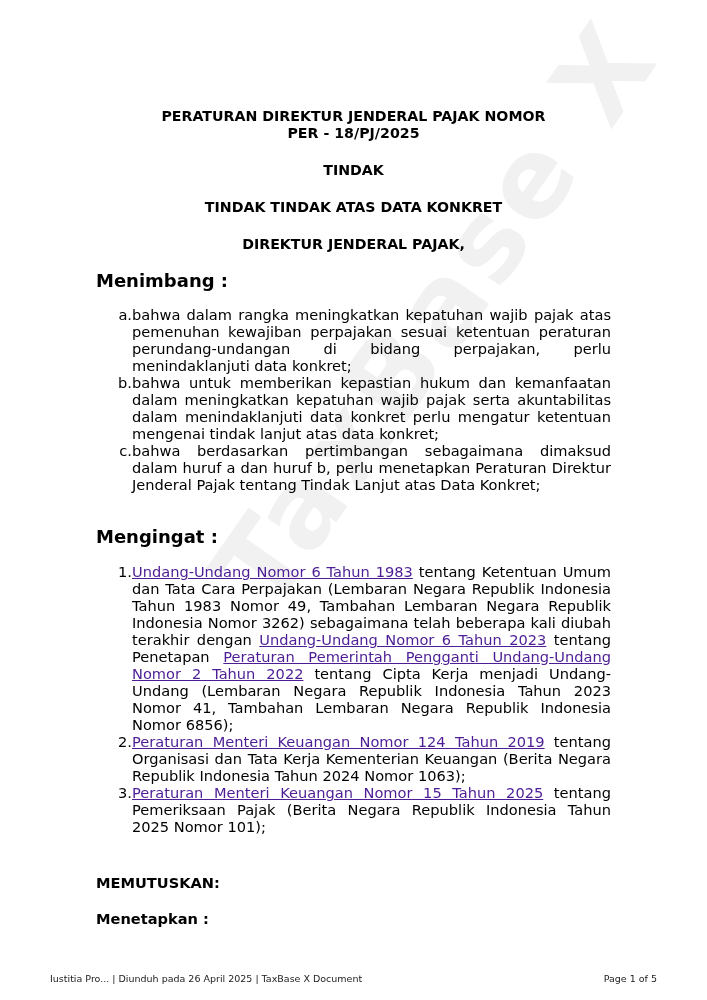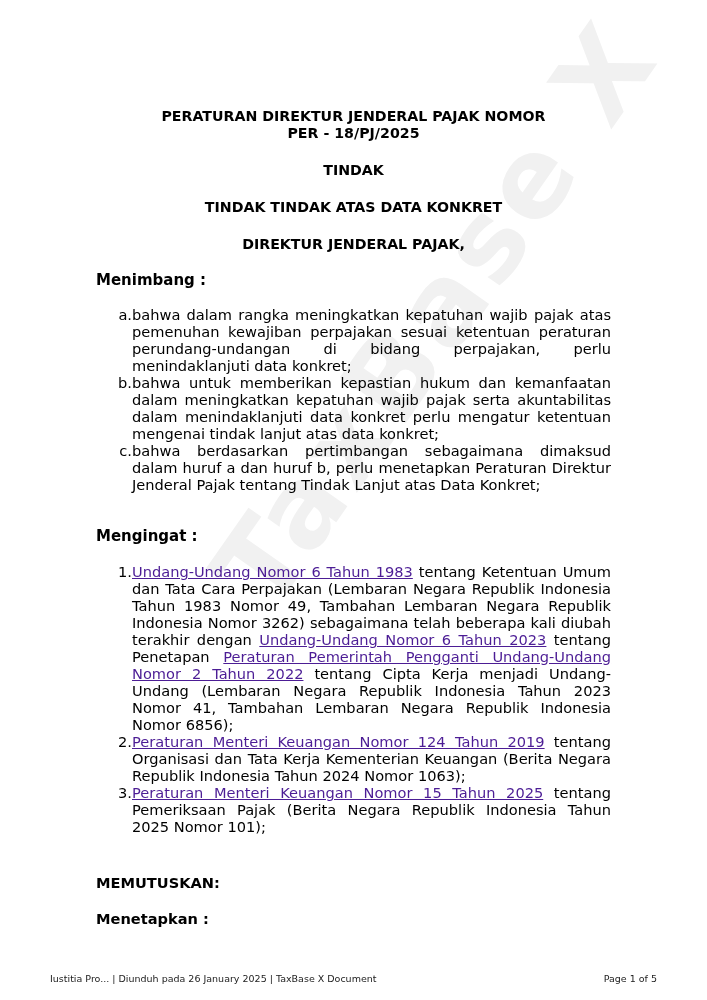--- a/index.html
+++ b/index.html
@@ -9,21 +9,21 @@
                transform-origin: center; font-size: 110px; font-weight: bold;
                color: #f1f1f1; white-space: nowrap; z-index: 0; letter-spacing: 6px;
                font-family: "DejaVu Sans", sans-serif; }
   .content { position: absolute; left: 96px; top: 108px; width: 515px; z-index: 1;
              font-size: 14.6px; line-height: 17px; }
   .center { text-align: center; font-weight: bold; font-size: 14.2px; }
   .title { margin: 0; line-height: 17px; }
   .tentang { margin-top: 20px; }
   .subject { margin-top: 20px; }
   .director { margin-top: 20px; }
-  .section-head { font-weight: bold; font-size: 15px; margin-top: 19px; }
+  .section-head { font-weight: bold; font-size: 18px; margin-top: 19px; }
   ol { margin: 0; padding: 0; list-style: none; }
   li { display: flex; text-align: justify; }
   .marker { width: 36px; flex: 0 0 36px; text-align: right; padding-right: 0px; box-sizing: border-box; }
   .item-text { flex: 1; text-align: justify; padding-left: 0px; }
   .list-a { margin-top: 17px; }
   .list-1 { margin-top: 18px; }
   a { color: #4c1d95; text-decoration: underline; }
   .mengingat { margin-top: 35px; }
   .memutuskan { margin-top: 39px; text-align: left; font-weight: bold; }
   .menetapkan { margin-top: 19px; font-weight: bold; }
@@ -74,15 +74,15 @@
       <span class="marker">3.</span>
       <span class="item-text"><a href="#">Peraturan Menteri Keuangan Nomor 15 Tahun 2025</a><span> tentang Pemeriksaan Pajak (Berita Negara Republik Indonesia Tahun 2025 Nomor 101);</span></span>
     </li>
   </ol>
 
   <div class="memutuskan">MEMUTUSKAN:</div>
   <div class="menetapkan">Menetapkan :</div>
 </div>
 
 <div class="footer">
-  <span>Iustitia Pro... | Diunduh pada 26 January 2025 | TaxBase X Document</span>
+  <span>Iustitia Pro... | Diunduh pada 26 April 2025 | TaxBase X Document</span>
   <span>Page 1 of 5</span>
 </div>
 
 </body></html>

